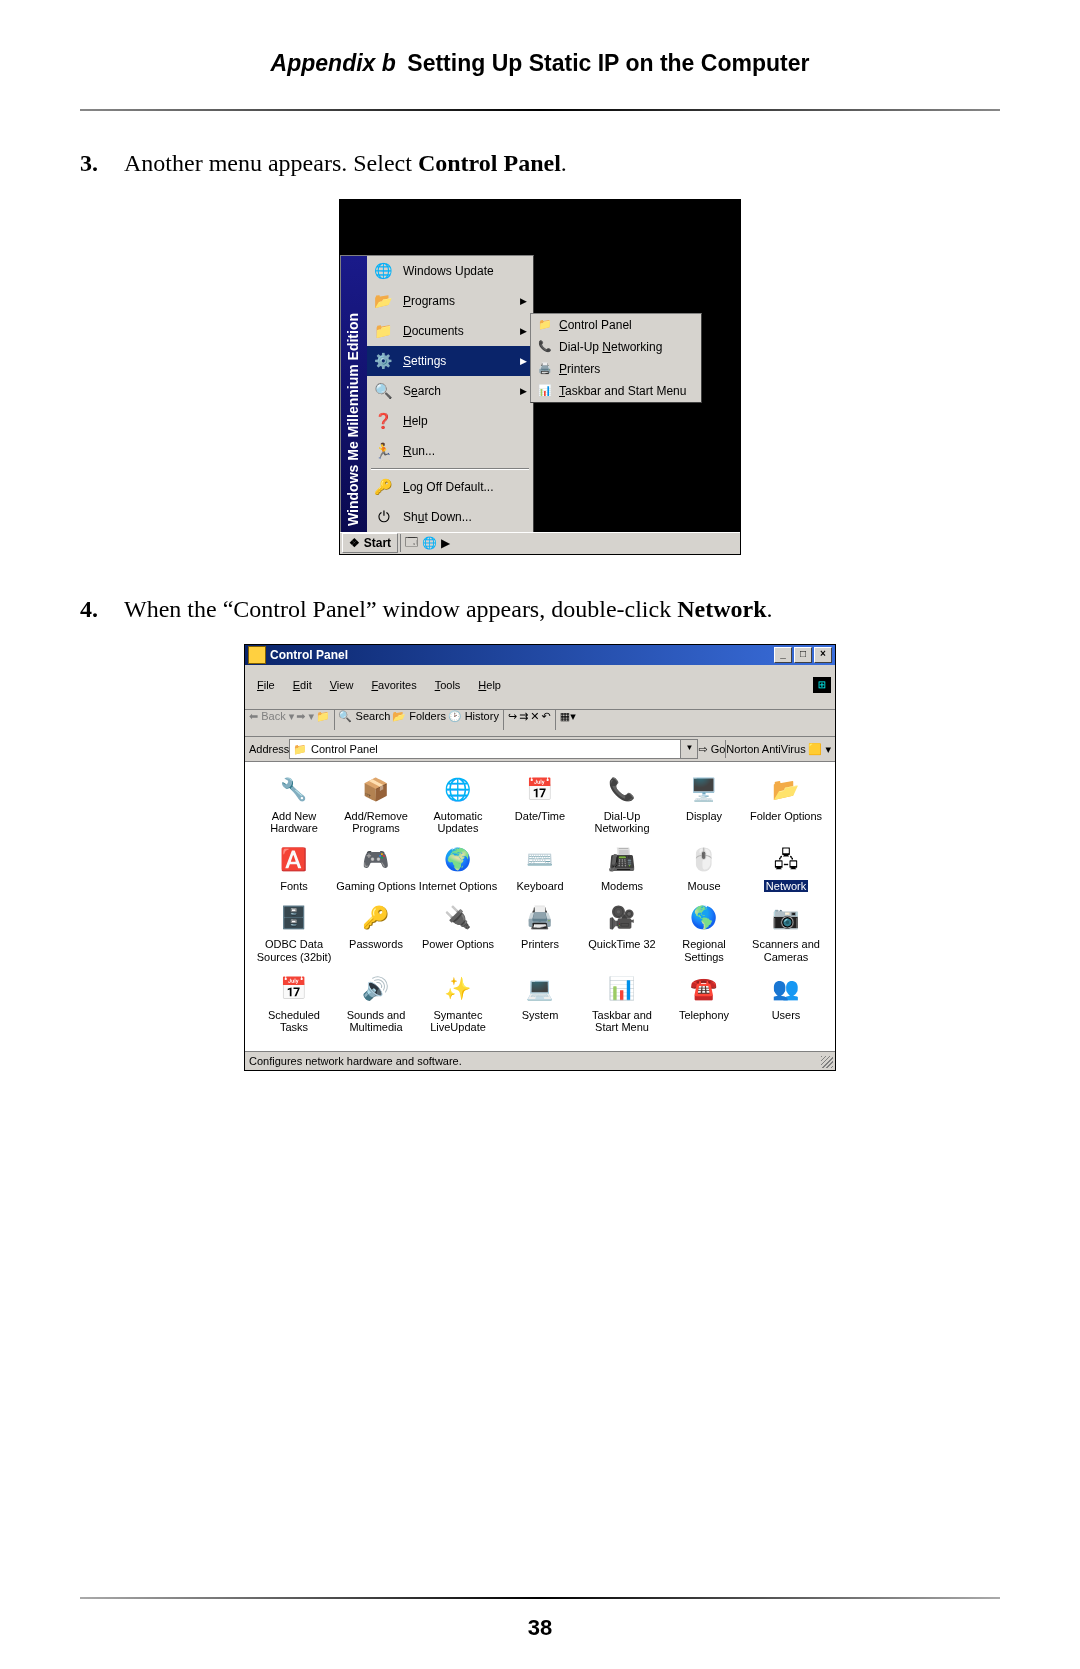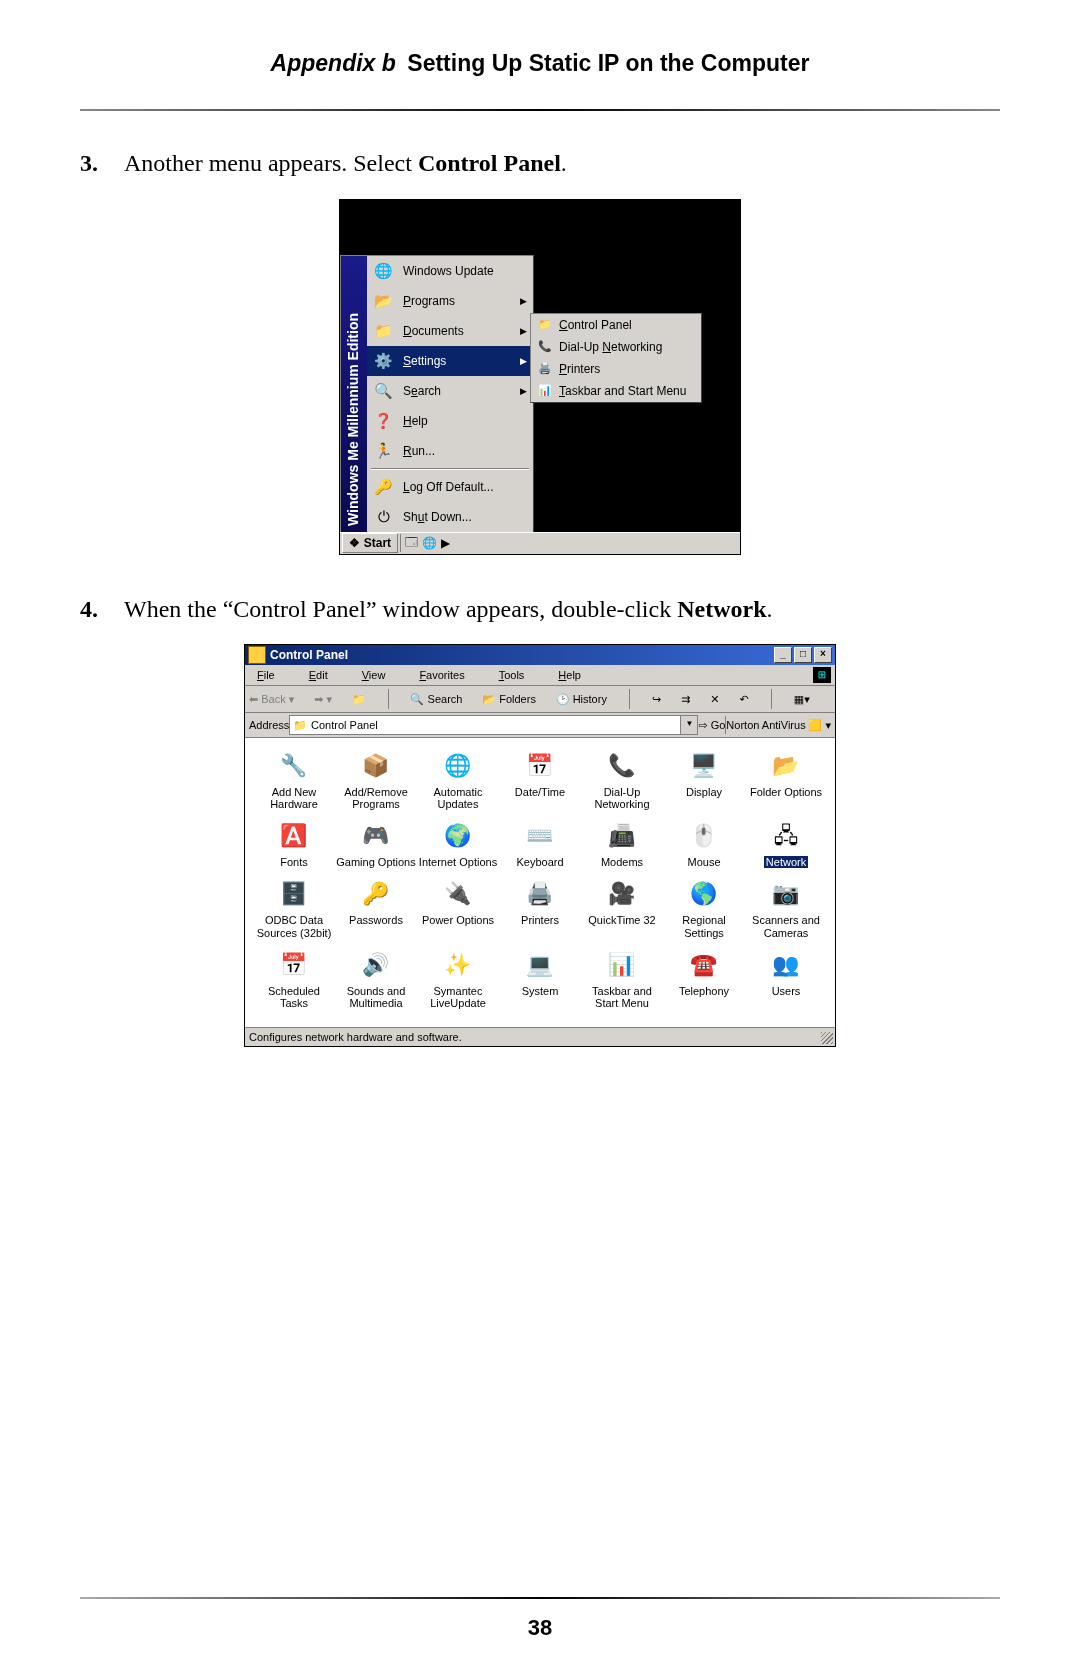--- a/index.html
+++ b/index.html
@@ -33,24 +33,24 @@
   .taskbar{position:absolute;left:0;right:0;bottom:0;height:21px;background:#d6d3ce;border-top:1px solid #fff;display:flex;align-items:center;font-size:12px}
   .startbtn{height:18px;padding:0 6px;margin:0 2px;border:1px solid #fff;border-right-color:#808080;border-bottom-color:#808080;display:flex;align-items:center;font-weight:bold}
   .ql{display:flex;gap:4px;padding:0 4px;border-left:1px solid #808080;height:18px;align-items:center}
 
   
   .fig2{display:inline-block;border:1px solid #000;width:590px;background:#d6d3ce;font-family:Tahoma,Arial,sans-serif;font-size:11px;text-align:left}
   .titlebar{height:20px;background:linear-gradient(to right,#0a246a,#3a6edc);color:#fff;display:flex;align-items:center;padding:0 3px;font-weight:bold;font-size:12px}
   .titlebar .ticon{width:16px;height:16px;background:#ffd040;margin-right:4px;border:1px solid #806000}
   .titlebar .spacer{flex:1}
   .winbtn{width:16px;height:14px;background:#d6d3ce;border:1px solid #fff;border-right-color:#404040;border-bottom-color:#404040;margin-left:2px;color:#000;font-size:10px;text-align:center;line-height:12px;font-weight:bold}
-  .menubar{height:20px;display:flex;align-items:center;padding:0 4px;gap:18px;border-bottom:1px solid #808080}
+  .menubar{height:20px;display:flex;align-items:flex-start;padding:12px 4px;gap:2px;border-bottom:1px solid #808080}
   .menubar span{padding:2px 8px}
   .menubar .logo{margin-left:auto;width:18px;height:16px;background:#000;color:#0ff;text-align:center;font-size:10px;line-height:16px}
-  .tbar{height:26px;display:flex;align-items:center;padding:0 4px;gap:20px;border-bottom:1px solid #808080;color:#000}
+  .tbar{height:26px;display:flex;align-items:flex-start;padding:0 4px;gap:2px;border-bottom:1px solid #808080;color:#000}
   .tbar .dis{color:#808080}
   .tbar .sep{width:1px;height:20px;background:#808080;margin:0 2px}
   .addr{height:24px;display:flex;align-items:center;padding:0 4px;border-bottom:1px solid #808080}
   .addrbox{flex:1;height:18px;background:#fff;border:1px solid #808080;display:flex;align-items:center;padding:0 3px;position:relative}
   .addrbox .dd{position:absolute;right:0;top:0;bottom:0;width:16px;background:#d6d3ce;border-left:1px solid #808080;text-align:center;font-size:8px;line-height:16px}
   .iconarea{background:#fff;padding:12px 8px 8px 8px}
   .iconrow{display:flex}
   .cpi{width:82px;text-align:center;font-size:11px;line-height:1.1;padding-bottom:10px}
   .cpi .ic{width:32px;height:32px;margin:0 auto 4px auto;display:flex;align-items:center;justify-content:center;font-size:22px}
   .cpi.sel .lbl{background:#0a246a;color:#fff;padding:0 2px;display:inline-block}

